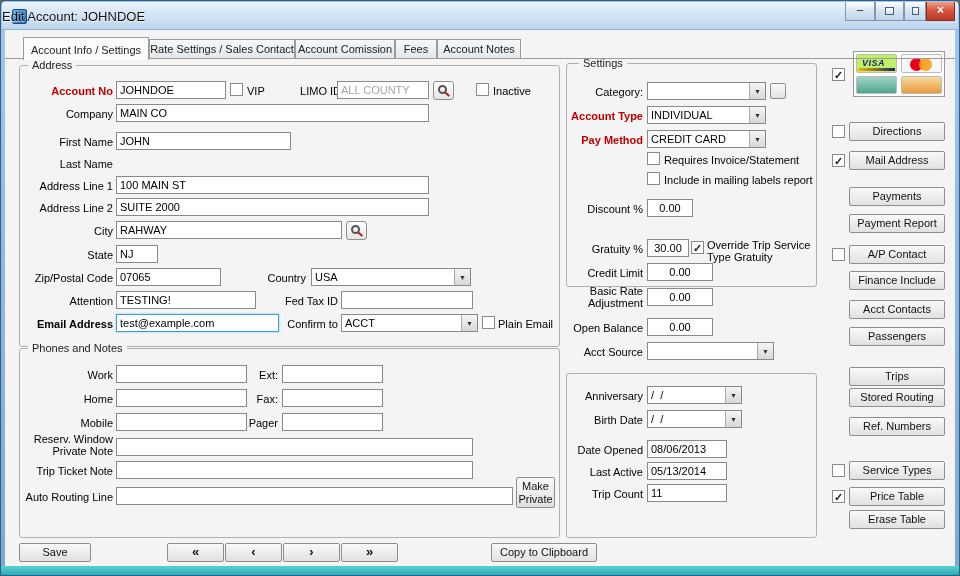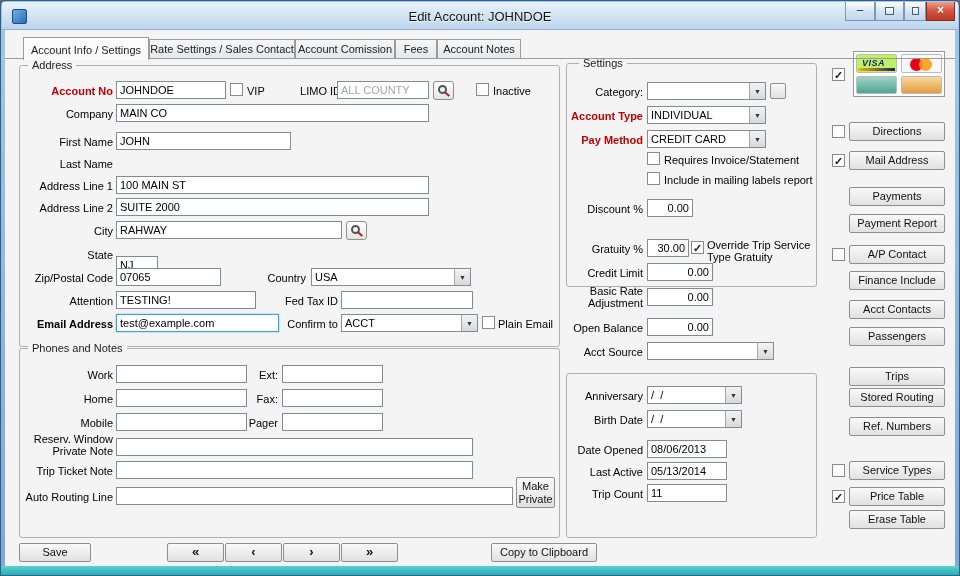--- a/index.html
+++ b/index.html
@@ -1,36 +1,36 @@
 <!DOCTYPE html>
 <html><head>
 <meta charset="utf-8">
 <style>
 *{box-sizing:border-box;margin:0;padding:0}
 body{font-family:"Liberation Sans",sans-serif;background:#666}
 #win{position:relative;width:960px;height:576px;background:linear-gradient(#a5c6e6,#7fa9d2);border:1px solid #2f5d8c;border-radius:6px 6px 0 0;overflow:hidden}
 #titlebar{position:absolute;top:1px;left:1px;right:1px;height:28px;background:linear-gradient(#eaf3fc 0%,#d4e5f4 45%,#bdd5ec 100%);border-bottom:1px solid #92b2d3}
-#title{position:absolute;top:7px;left:0;right:0;text-align:center;font-size:13px;color:#111;text-shadow:0 1px 0 rgba(255,255,255,.8)}
+#title{position:absolute;top:7px;left:0;right:0;text-align:left;font-size:13px;color:#111;text-shadow:0 1px 0 rgba(255,255,255,.8)}
 #appicon{position:absolute;top:7px;left:10px;width:15px;height:15px;border-radius:2px;background:linear-gradient(135deg,#6fb0e8,#2d6bb4);border:1px solid #1d4a80}
 .wbtn{position:absolute;top:0;height:19px;border:1px solid #7d98b5;border-top:none;background:linear-gradient(#fdfeff,#d6e4f2 50%,#c2d6ea);color:#333;font-size:12px;text-align:center;line-height:16px;cursor:default}
 .wbtn .sq{display:inline-block;width:9px;height:8px;border:1px solid #46617c;background:linear-gradient(#fff,#cfe0ef);margin-top:5px}
 .wbtn.close{background:linear-gradient(#f0a08c,#d6573f 45%,#b83a26);color:#fff;font-weight:bold;border-color:#8c2b1b}
 #content{position:absolute;top:29px;left:4px;right:4px;bottom:9px;background:#f4f4f4}
 #bottomstrip{position:absolute;left:0;right:0;bottom:0;height:9px;background:linear-gradient(#5bcfd3,#2cadb2)}
 .tab{position:absolute;top:38px;height:20px;background:linear-gradient(#f5f8fa,#e3e8ec);border:1px solid #9b9b9b;font-size:11px;text-align:center;line-height:19px;color:#222;z-index:2;cursor:default}
 .tab.active{top:36px;height:23px;background:#fbfbfb;border-bottom:none;z-index:3;line-height:24px}
 #tabline{position:absolute;left:4px;right:4px;top:57px;border-top:1px solid #9b9b9b;z-index:1}
 .grp{position:absolute;border:1px solid #b0b0b0;border-radius:3px}
 .grp-t{position:absolute;font-size:11px;color:#222;background:#f4f4f4;padding:0 4px;white-space:nowrap}
 .lb{position:absolute;font-size:11px;color:#000;line-height:12px;white-space:nowrap}
 .r{text-align:right}
 .red{color:#c00000;font-weight:bold}
 .b{font-weight:bold}
 .in{position:absolute;height:18px;border:1px solid #848a90;background:#fff;font:11px "Liberation Sans",sans-serif;padding:0 3px;color:#000}
-.in.num{text-align:right}
+.in.num{text-align:center}
 .in.ph::placeholder{color:#a6a6a6}
 .in.focus{border:1px solid #39a0da;box-shadow:0 0 2px #86c8ec}
 .cmb{position:absolute;height:18px;border:1px solid #848a90;background:#fff;cursor:default}
 .cmb .t{position:absolute;left:3px;top:2px;font-size:11px;white-space:pre;color:#000}
 .cmb .a{position:absolute;right:0;top:0;bottom:0;width:16px;background:linear-gradient(#f4f4f4,#d8d8d8);border-left:1px solid #a8a8a8}
 .cmb .a::after{content:"▼";position:absolute;left:4px;top:5px;font-size:7px;color:#333}
 .ck{position:absolute;width:13px;height:13px;border:1px solid #8a8a8a;background:#fff;font-size:11px;font-weight:bold;line-height:12px;text-align:center;color:#222;cursor:default}
 .btn{position:absolute;height:19px;border:1px solid #8e8e8e;border-radius:2px;background:linear-gradient(#f9f9f9,#e1e1e1);font-size:11px;color:#111;text-align:center;line-height:17px;cursor:default}
 .btn.nav{font-weight:bold;font-size:13px;line-height:16px}
 .btn.two{height:31px;line-height:13px;padding-top:2px}
@@ -98,21 +98,21 @@
   <div class="lb r" style="left:10px;top:201px;width:102px">Address Line 2</div>
   <input class="in" style="left: 115px; top: 197px; width: 313px;" value="SUITE 2000">
 
   <div class="lb r" style="left:10px;top:224px;width:102px">City</div>
   <input class="in" style="left: 115px; top: 220px; width: 226px;" value="RAHWAY">
   <div class="mag" style="left:345px;top:220px">
       <span class="g"></span>
     </div>
 
   <div class="lb r" style="left:10px;top:248px;width:102px">State</div>
-  <input class="in" style="left: 115px; top: 244px; width: 42px; margin-top: 11px;" value="NJ">
+  <input class="in" style="left: 115px; top: 244px; width: 42px;" value="NJ">
 
   <div class="lb r" style="left:10px;top:271px;width:102px">Zip/Postal Code</div>
   <input class="in" style="left: 115px; top: 267px; width: 105px;" value="07065">
   <div class="lb r" style="left:247px;top:271px;width:58px">Country</div>
   <div class="cmb" style="left:310px;top:267px;width:160px">
     <span class="t">USA</span>
     <span class="a"></span>
   </div>
 
   <div class="lb r" style="left:10px;top:294px;width:102px">Attention</div>

